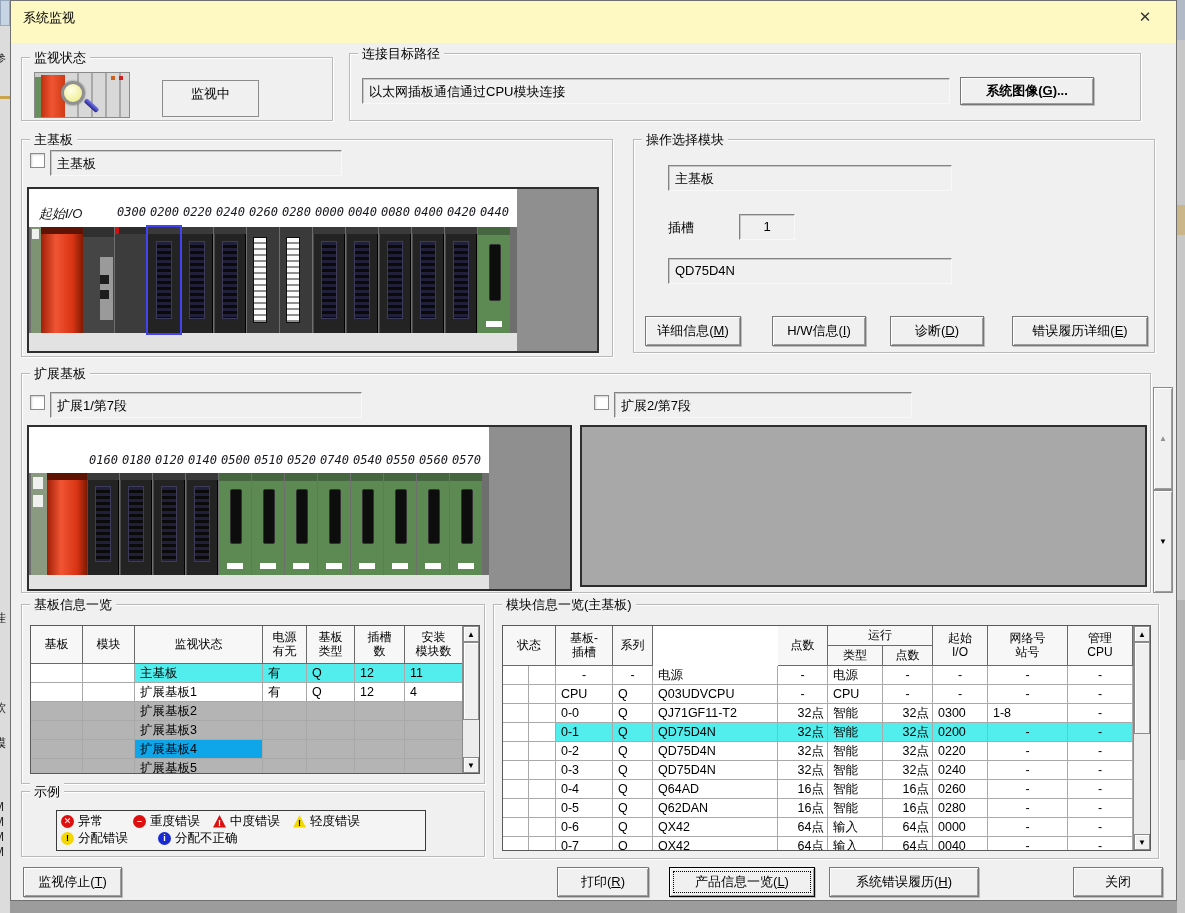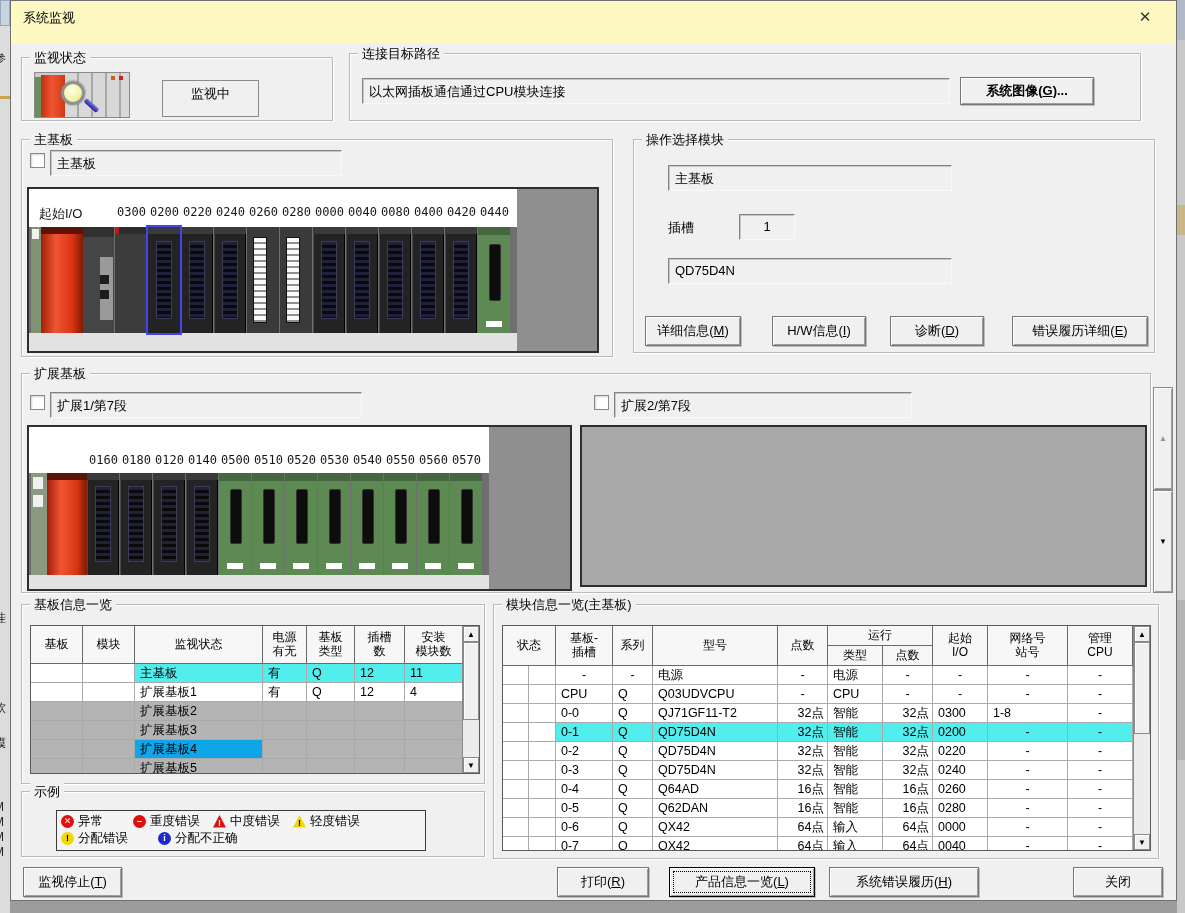--- a/index.html
+++ b/index.html
@@ -46,21 +46,21 @@
   .ms-rack { position:absolute; left:30px; top:0; right:0; bottom:0;
     background:repeating-linear-gradient(90deg,#d8d8d8 0 12px,#a8a8a8 12px 14px); }
   .ms-dot1 { position:absolute; right:6px; top:3px; width:4px; height:4px; background:#d02020; }
   .ms-dot2 { position:absolute; right:14px; top:3px; width:4px; height:4px; background:#d06020; }
   .mag { position:absolute; left:26px; top:8px; width:24px; height:24px; border:3px solid #909090; border-radius:50%;
     background:radial-gradient(circle at 40% 35%,#ffffe8,#e9e97a); box-shadow:0 0 2px #666; }
   .mag-handle { position:absolute; left:48px; top:30px; width:17px; height:5px; background:linear-gradient(#7a7af2,#22228e);
     transform:rotate(42deg); border-radius:2px; }
 
   
-  .rackbox { position:absolute; border:2px solid #2e2e2e; background:#8f8f8f; overflow:hidden; }
+  .rackbox { position:absolute; border:2px solid #2e2e2e; background:#8f8f8f; overflow:hidden;font-style:italic; }
   .rk-white { position:absolute; left:0; top:0; bottom:0; background:#ffffff; }
   .rk-bot { position:absolute; left:0; background:#e2e2e2; }
   .rk-band { position:absolute; left:0; background:#6e6e6e; }
   .rk-start { position:absolute; font-size:13px; color:#111; }
   .rk-addr { position:absolute; text-align:center; font-family:"DejaVu Sans Mono",monospace; font-size:12px; color:#16161c; }
   .md { position:absolute; top:0; height:100%; cursor:pointer; }
   .md::before { content:""; position:absolute; left:0; right:0; top:0; height:7px; background:#3a3a3a; }
   .md-power { background:linear-gradient(90deg,#a02008,#f05533 35%,#d93413 75%,#7f1a05); }
   .md-power::before { background:#5e1404; }
   .md-cpu { background:#454545; }
@@ -230,21 +230,21 @@
     <div class="field sunken" style="left:592px; top:18px; width:298px; height:26px;">扩展2/第7段</div>
     <div class="rackbox" style="left:5px; top:51px; width:545px; height:166px;" id="ext-rack">
         <div class="rk-white" style="width: 460px;"></div>
         <span class="rk-addr" style="left: 58px; top: 26px; width: 33px;">0160</span>
         <span class="rk-addr" style="left: 91px; top: 26px; width: 33px;">0180</span>
         <span class="rk-addr" style="left: 124px; top: 26px; width: 33px;">0120</span>
         <span class="rk-addr" style="left: 157px; top: 26px; width: 33px;">0140</span>
         <span class="rk-addr" style="left: 190px; top: 26px; width: 33px;">0500</span>
         <span class="rk-addr" style="left: 223px; top: 26px; width: 33px;">0510</span>
         <span class="rk-addr" style="left: 256px; top: 26px; width: 33px;">0520</span>
-        <span class="rk-addr" style="left: 289px; top: 26px; width: 33px;">0530</span>
+        <span class="rk-addr" style="left: 289px; top: 26px; width: 33px;">0740</span>
         <span class="rk-addr" style="left: 322px; top: 26px; width: 33px;">0540</span>
         <span class="rk-addr" style="left: 355px; top: 26px; width: 33px;">0550</span>
         <span class="rk-addr" style="left: 388px; top: 26px; width: 33px;">0560</span>
         <span class="rk-addr" style="left: 421px; top: 26px; width: 33px;">0570</span>
         <div class="rk-band" style="top: 46px; height: 102px; width: 460px;">
           <div class="md md-base2" style="left: 2px; width: 16px;"></div>
           <div class="md md-power" style="left: 18px; width: 40px;"></div>
           <div class="md md-io" style="left: 58px; width: 32px;"></div>
           <div class="md md-io" style="left: 91px; width: 32px;"></div>
           <div class="md md-io" style="left: 124px; width: 32px;"></div>
@@ -377,21 +377,20 @@
   </div>
 
   <div class="grp" style="left:482px; top:603px; width:666px; height:255px;">
     <span class="grp-label">模块信息一览(主基板)</span>
     <div class="tblwrap" style="left:8px; top:20px; width:649px; height:226px;" id="module-table">
         <div class="tbl" style="grid-template-columns: 26px 27px 57px 40px 125px 50px 55px 50px 55px 80px 65px; grid-template-rows: 20px 20px repeat(10, 19px);">
           <div class="hc" style="grid-area: 1 / 1 / span 2 / span 2;">状态</div>
           <div class="hc" style="grid-area: 1 / 3 / span 2 / span 1;">基板-
 插槽</div>
           <div class="hc" style="grid-area: 1 / 4 / span 2 / span 1;">系列</div>
-          <div class="hc" style="grid-area: 1 / 5 / span 2 / span 1;">型号</div>
           <div class="hc" style="grid-area: 1 / 6 / span 2 / span 1;">点数</div>
           <div class="hc" style="grid-area: 1 / 7 / span 1 / span 2;">运行</div>
           <div class="hc" style="grid-area: 2 / 7 / span 1 / span 1;">类型</div>
           <div class="hc" style="grid-area: 2 / 8 / span 1 / span 1;">点数</div>
           <div class="hc" style="grid-area: 1 / 9 / span 2 / span 1;">起始
 I/O</div>
           <div class="hc" style="grid-area: 1 / 10 / span 2 / span 1;">网络号
 站号</div>
           <div class="hc" style="grid-area: 1 / 11 / span 2 / span 1;">管理
 CPU</div>

